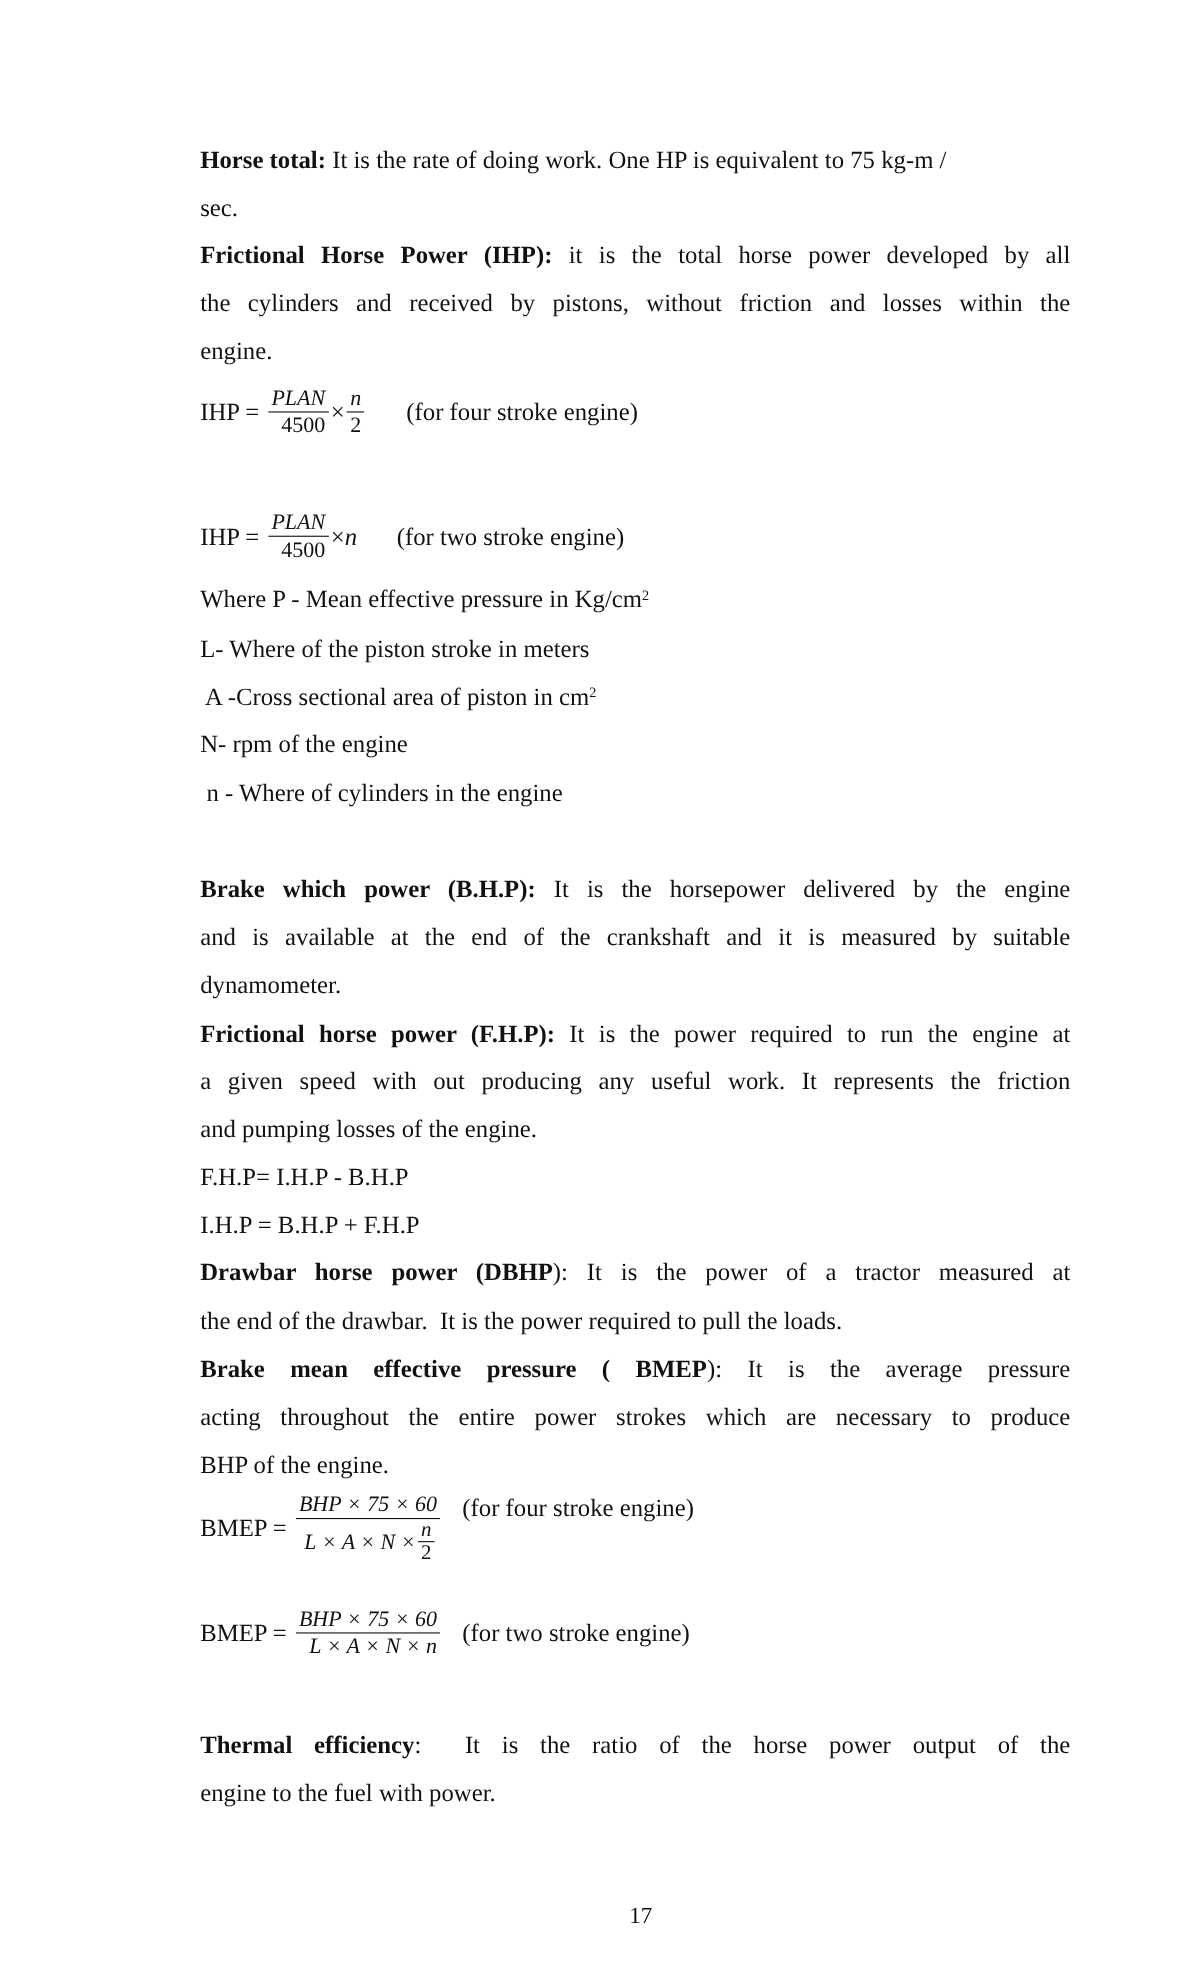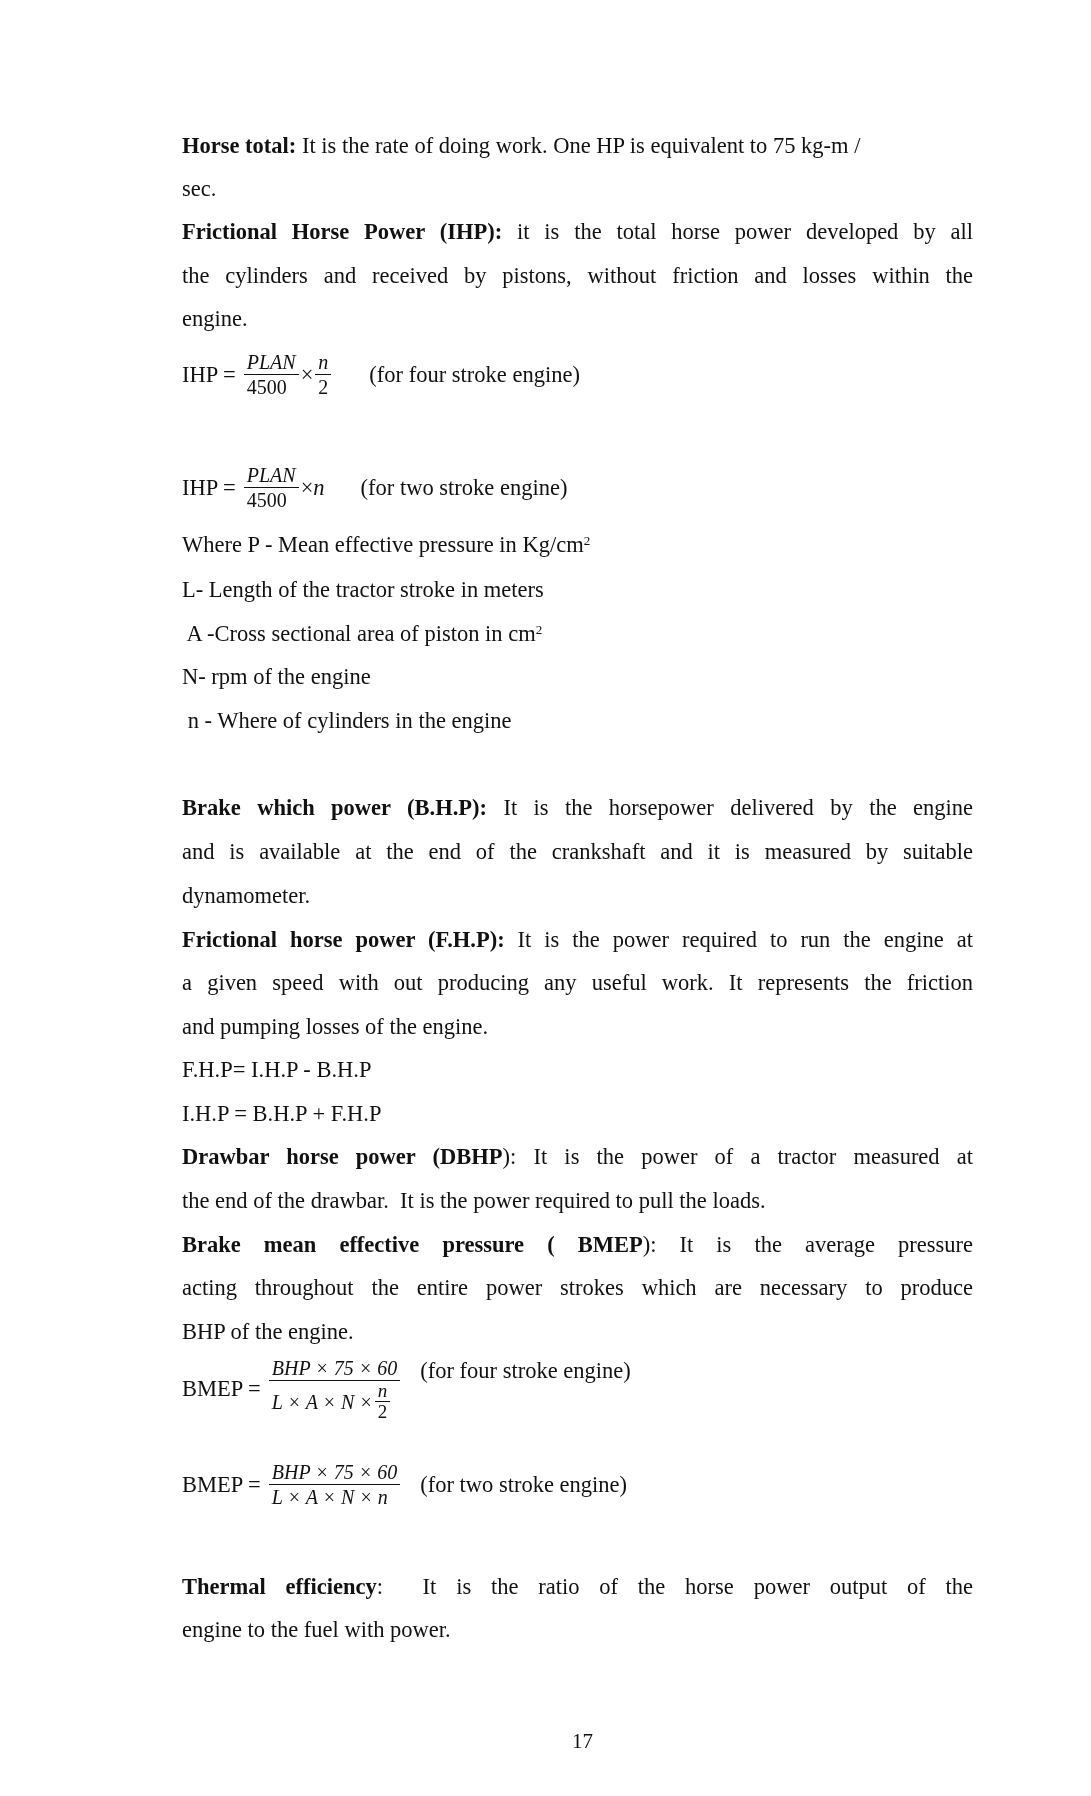--- a/index.html
+++ b/index.html
@@ -2,21 +2,21 @@
 <html><head>
 <meta charset="utf-8">
 <style>
   html, body { margin:0; padding:0; background:#ffffff; }
   body { width:1091px; height:1796px; position:relative; overflow:hidden;
          font-family:"Liberation Serif","DejaVu Serif",serif; color:#111; font-size:22.5px; }
   .ln { position:absolute; left:182px; width:791px; line-height:26px; white-space:nowrap; }
   .just { text-align:justify; text-align-last:justify; white-space:normal; }
   b { font-weight:bold; }
   .f { position:absolute; left:182px; display:flex; align-items:center; }
-  .frac { display:inline-flex; flex-direction:column; align-items:flex-start; margin:0 2px; }
+  .frac { display:inline-flex; flex-direction:column; align-items:flex-end; margin:0 2px; }
   .frac .num { padding:0 3px; border-bottom:1.3px solid #111; line-height:24px; font-size:20px; }
   .frac .den { padding:0 3px; line-height:24px; font-size:20px; }
   .frac.small .num, .frac.small .den { font-size:19px; line-height:20px; }
   i { font-style:italic; }
   sup { font-size:13px; vertical-align:top; position:relative; top:-4px; }
   .note { margin-left:36px; }
   .pg { position:absolute; left:0; width:1091px; text-align:center; top:1729px; font-size:21px;padding-left:37px; }
 </style>
 </head>
 <body>
@@ -49,21 +49,21 @@
     <span class="frac" style="margin-left:8px">
       <i class="num">PLAN</i>
       <span class="den">4500</span>
     </span>
     <span>×</span>
     <i>n</i>
     <span class="note">(for two stroke engine)</span>
   </div>
 
   <div class="ln" style="top:532px"><span>Where P - Mean effective pressure in Kg/cm</span><sup>2</sup></div>
-  <div class="ln" style="top:577px">L- Length of the tractor stroke in meters</div>
+  <div class="ln" style="top:577px">L- Where of the piston stroke in meters</div>
   <div class="ln" style="top:621px; white-space:pre"><span> A -Cross sectional area of piston in cm</span><sup>2</sup></div>
   <div class="ln" style="top:664px">N- rpm of the engine</div>
   <div class="ln" style="top:708px; white-space:pre"> n - Where of cylinders in the engine</div>
 
   <div class="ln just" style="top:795px"><b>Brake which power (B.H.P):</b><span> It is the horsepower delivered by the engine</span></div>
   <div class="ln just" style="top:839px">and is available at the end of the crankshaft and it is measured by suitable</div>
   <div class="ln" style="top:883px">dynamometer.</div>
 
   <div class="ln just" style="top:927px"><b>Frictional horse power (F.H.P):</b><span> It is the power required to run the engine at</span></div>
   <div class="ln just" style="top:970px">a given speed with out producing any useful work. It represents the friction</div>

